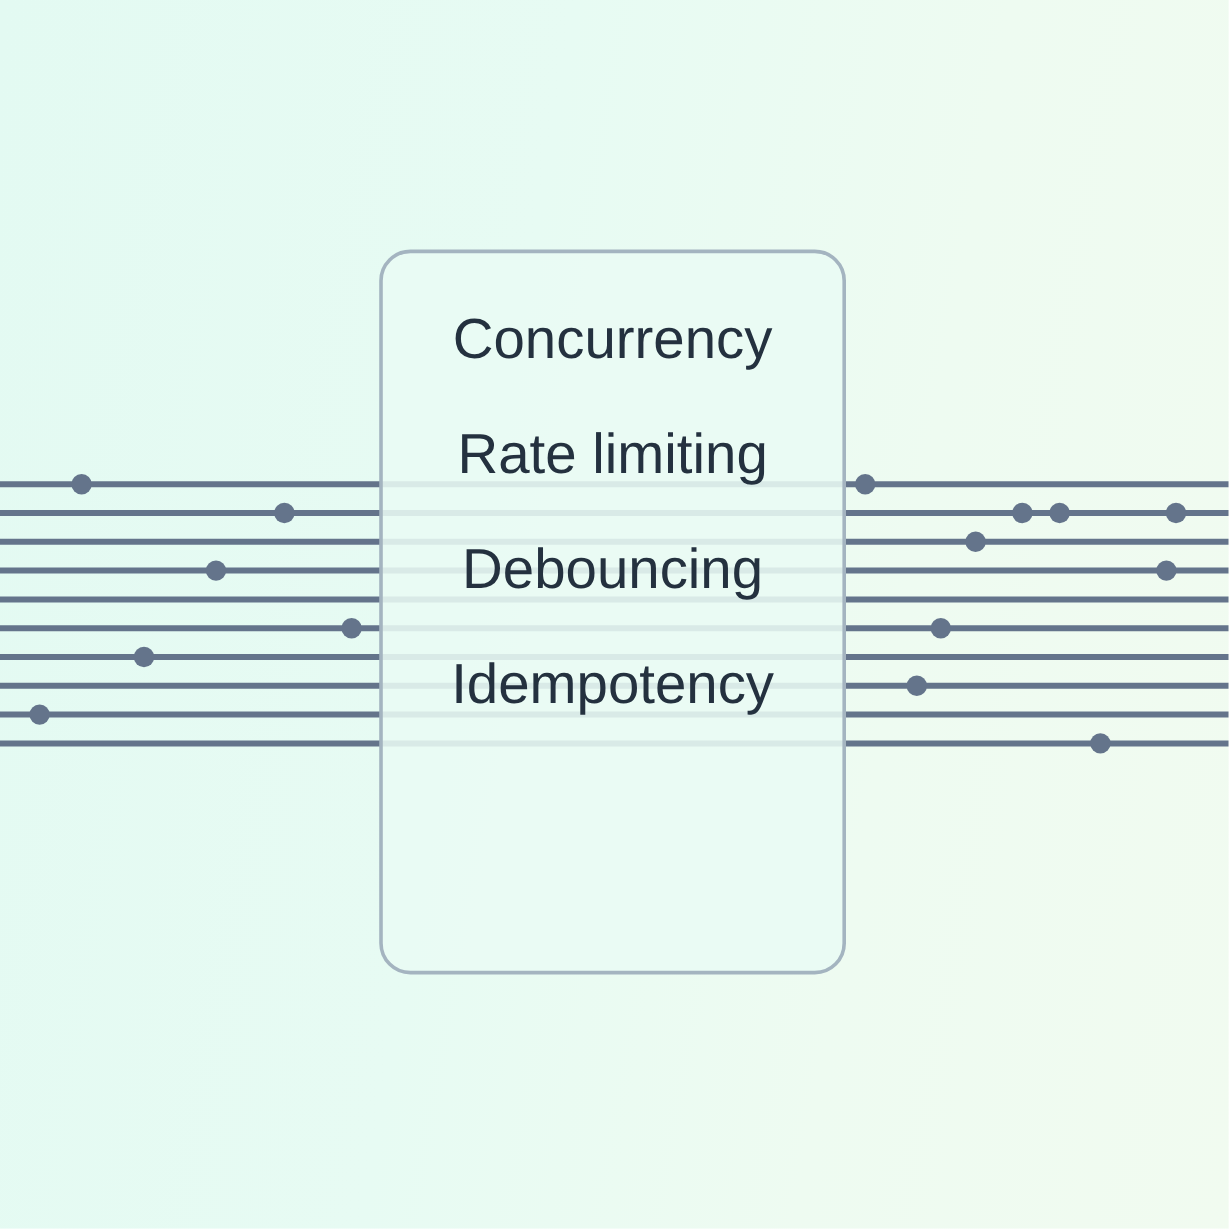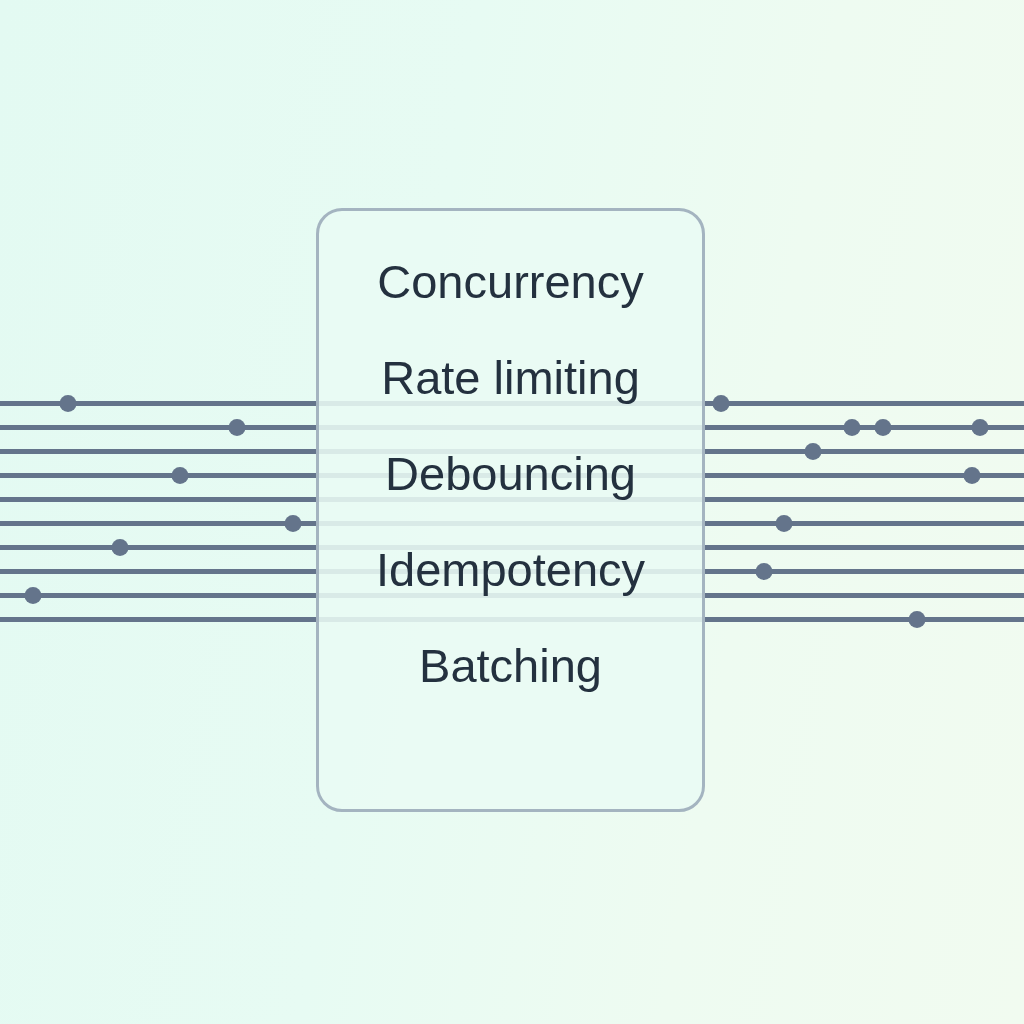--- a/index.html
+++ b/index.html
@@ -80,16 +80,15 @@
       <circle cx="784" cy="523.5" r="8.5" fill="#64748b"></circle>
       <circle cx="764" cy="571.5" r="8.5" fill="#64748b"></circle>
       <circle cx="917" cy="619.5" r="8.5" fill="#64748b"></circle>
     </svg>
 
   <div class="card">
     <div class="card-item">Concurrency</div>
     <div class="card-item">Rate limiting</div>
     <div class="card-item">Debouncing</div>
     <div class="card-item">Idempotency</div>
-    <div class="card-item">Batching</div>
   </div>
 
 </div>
 
 </body></html>

